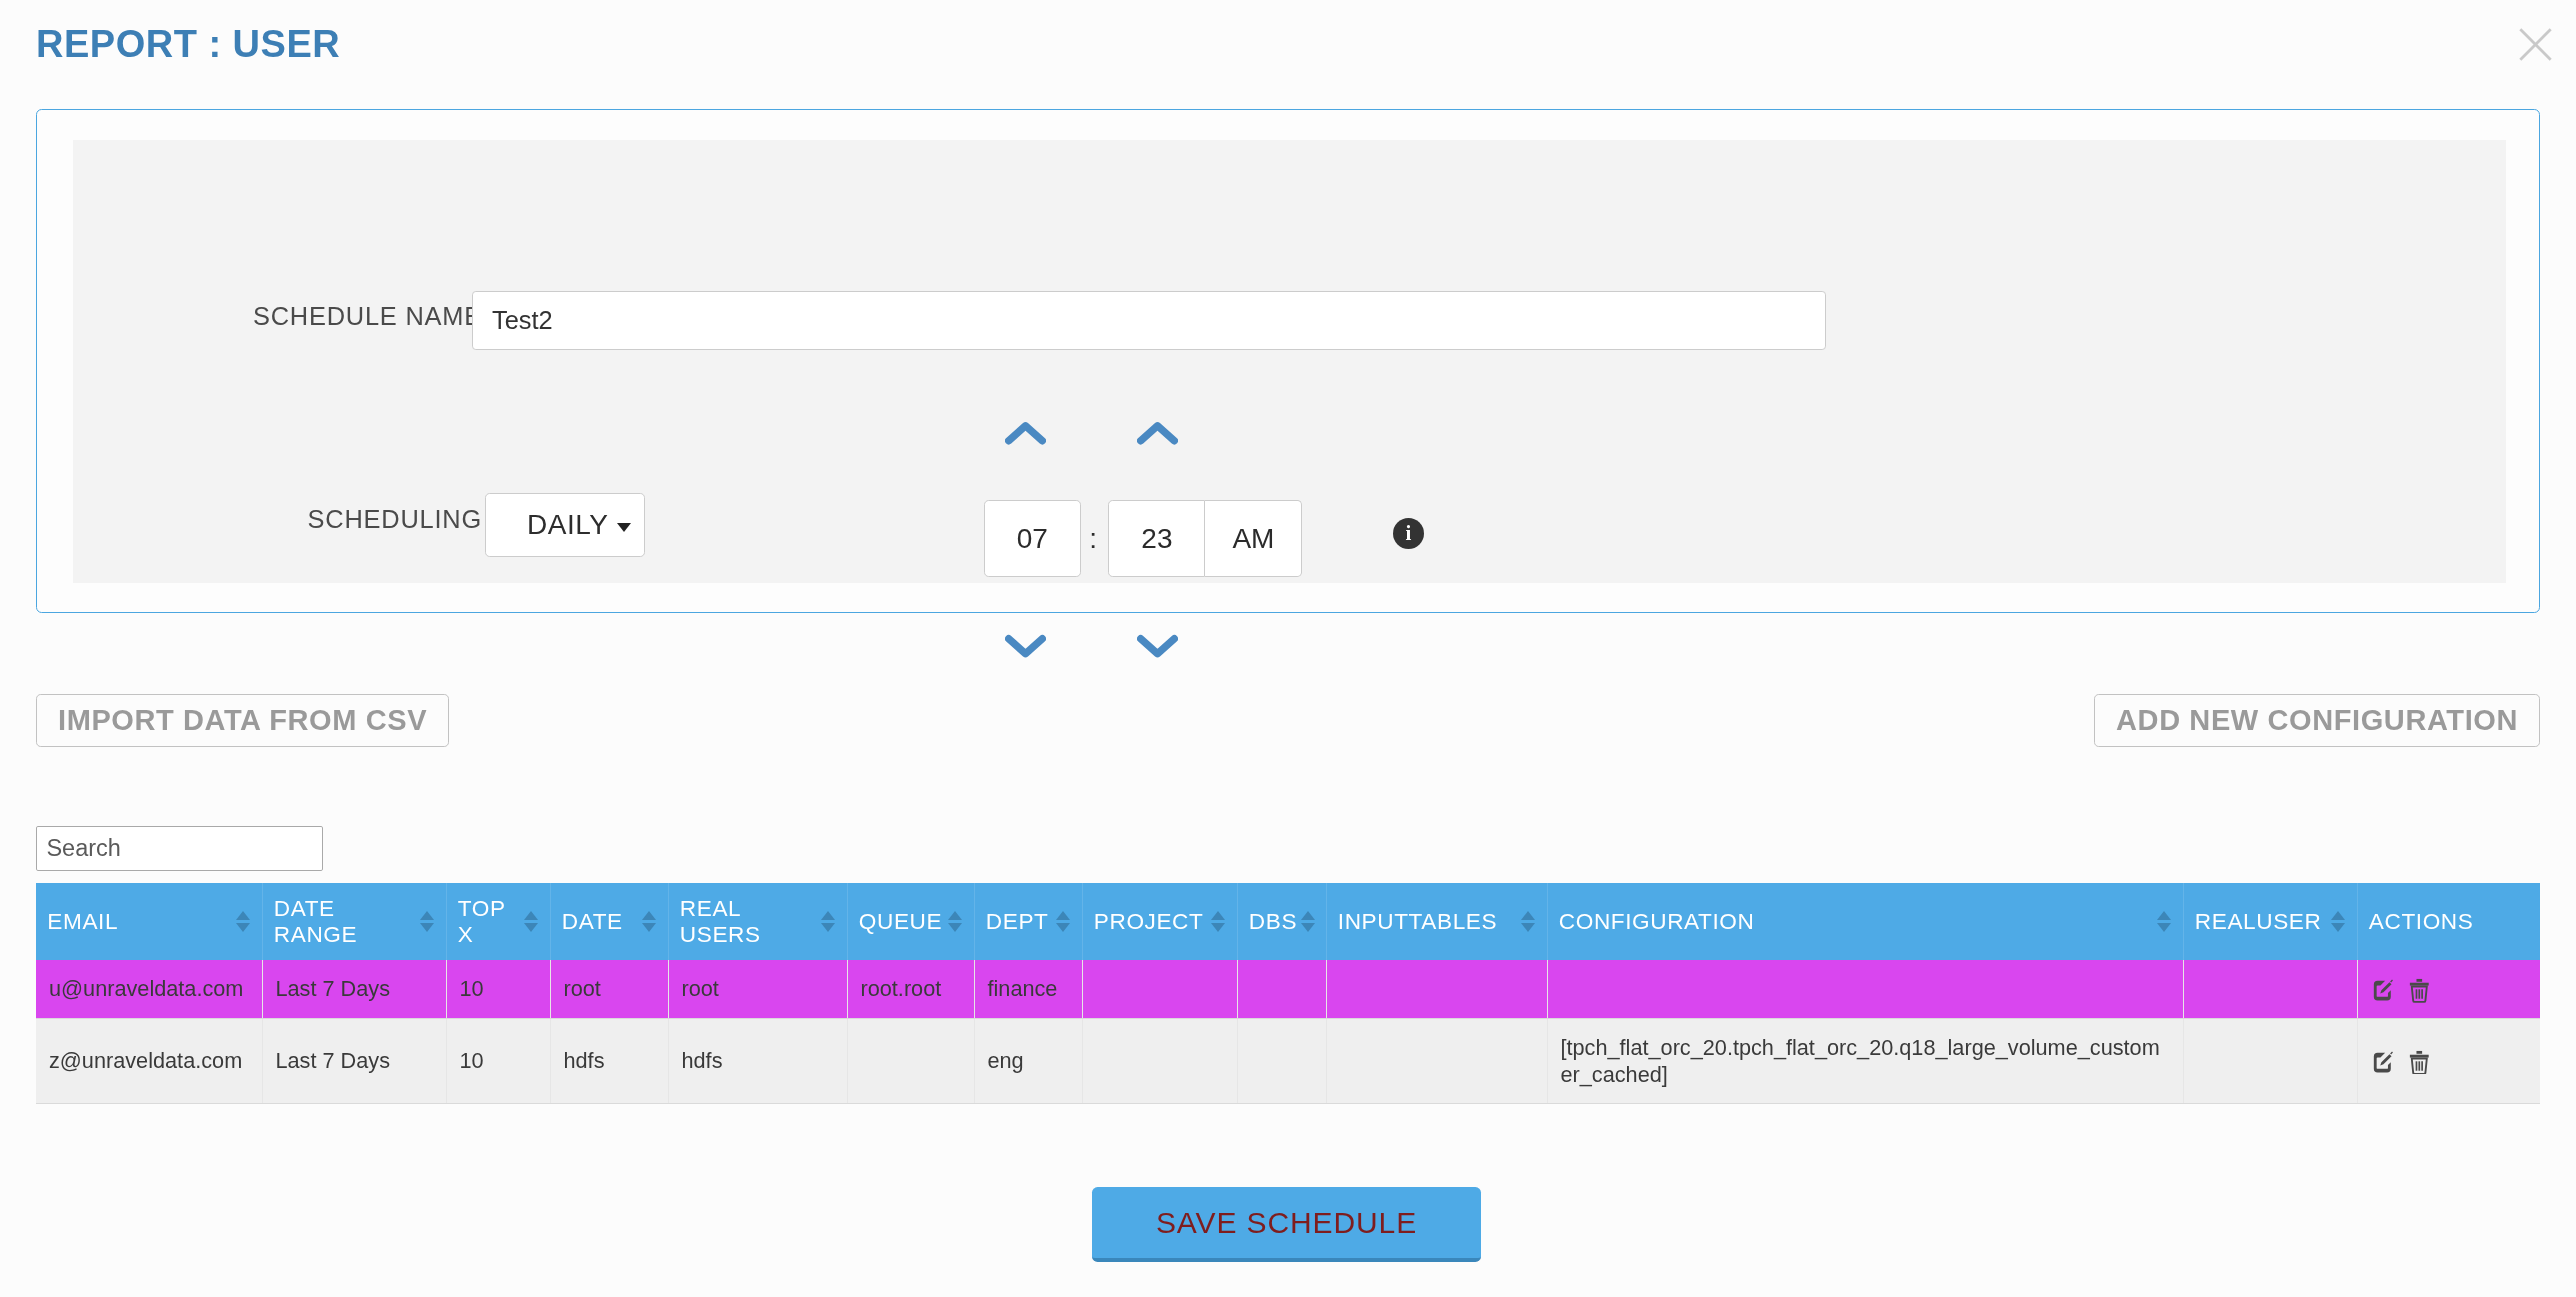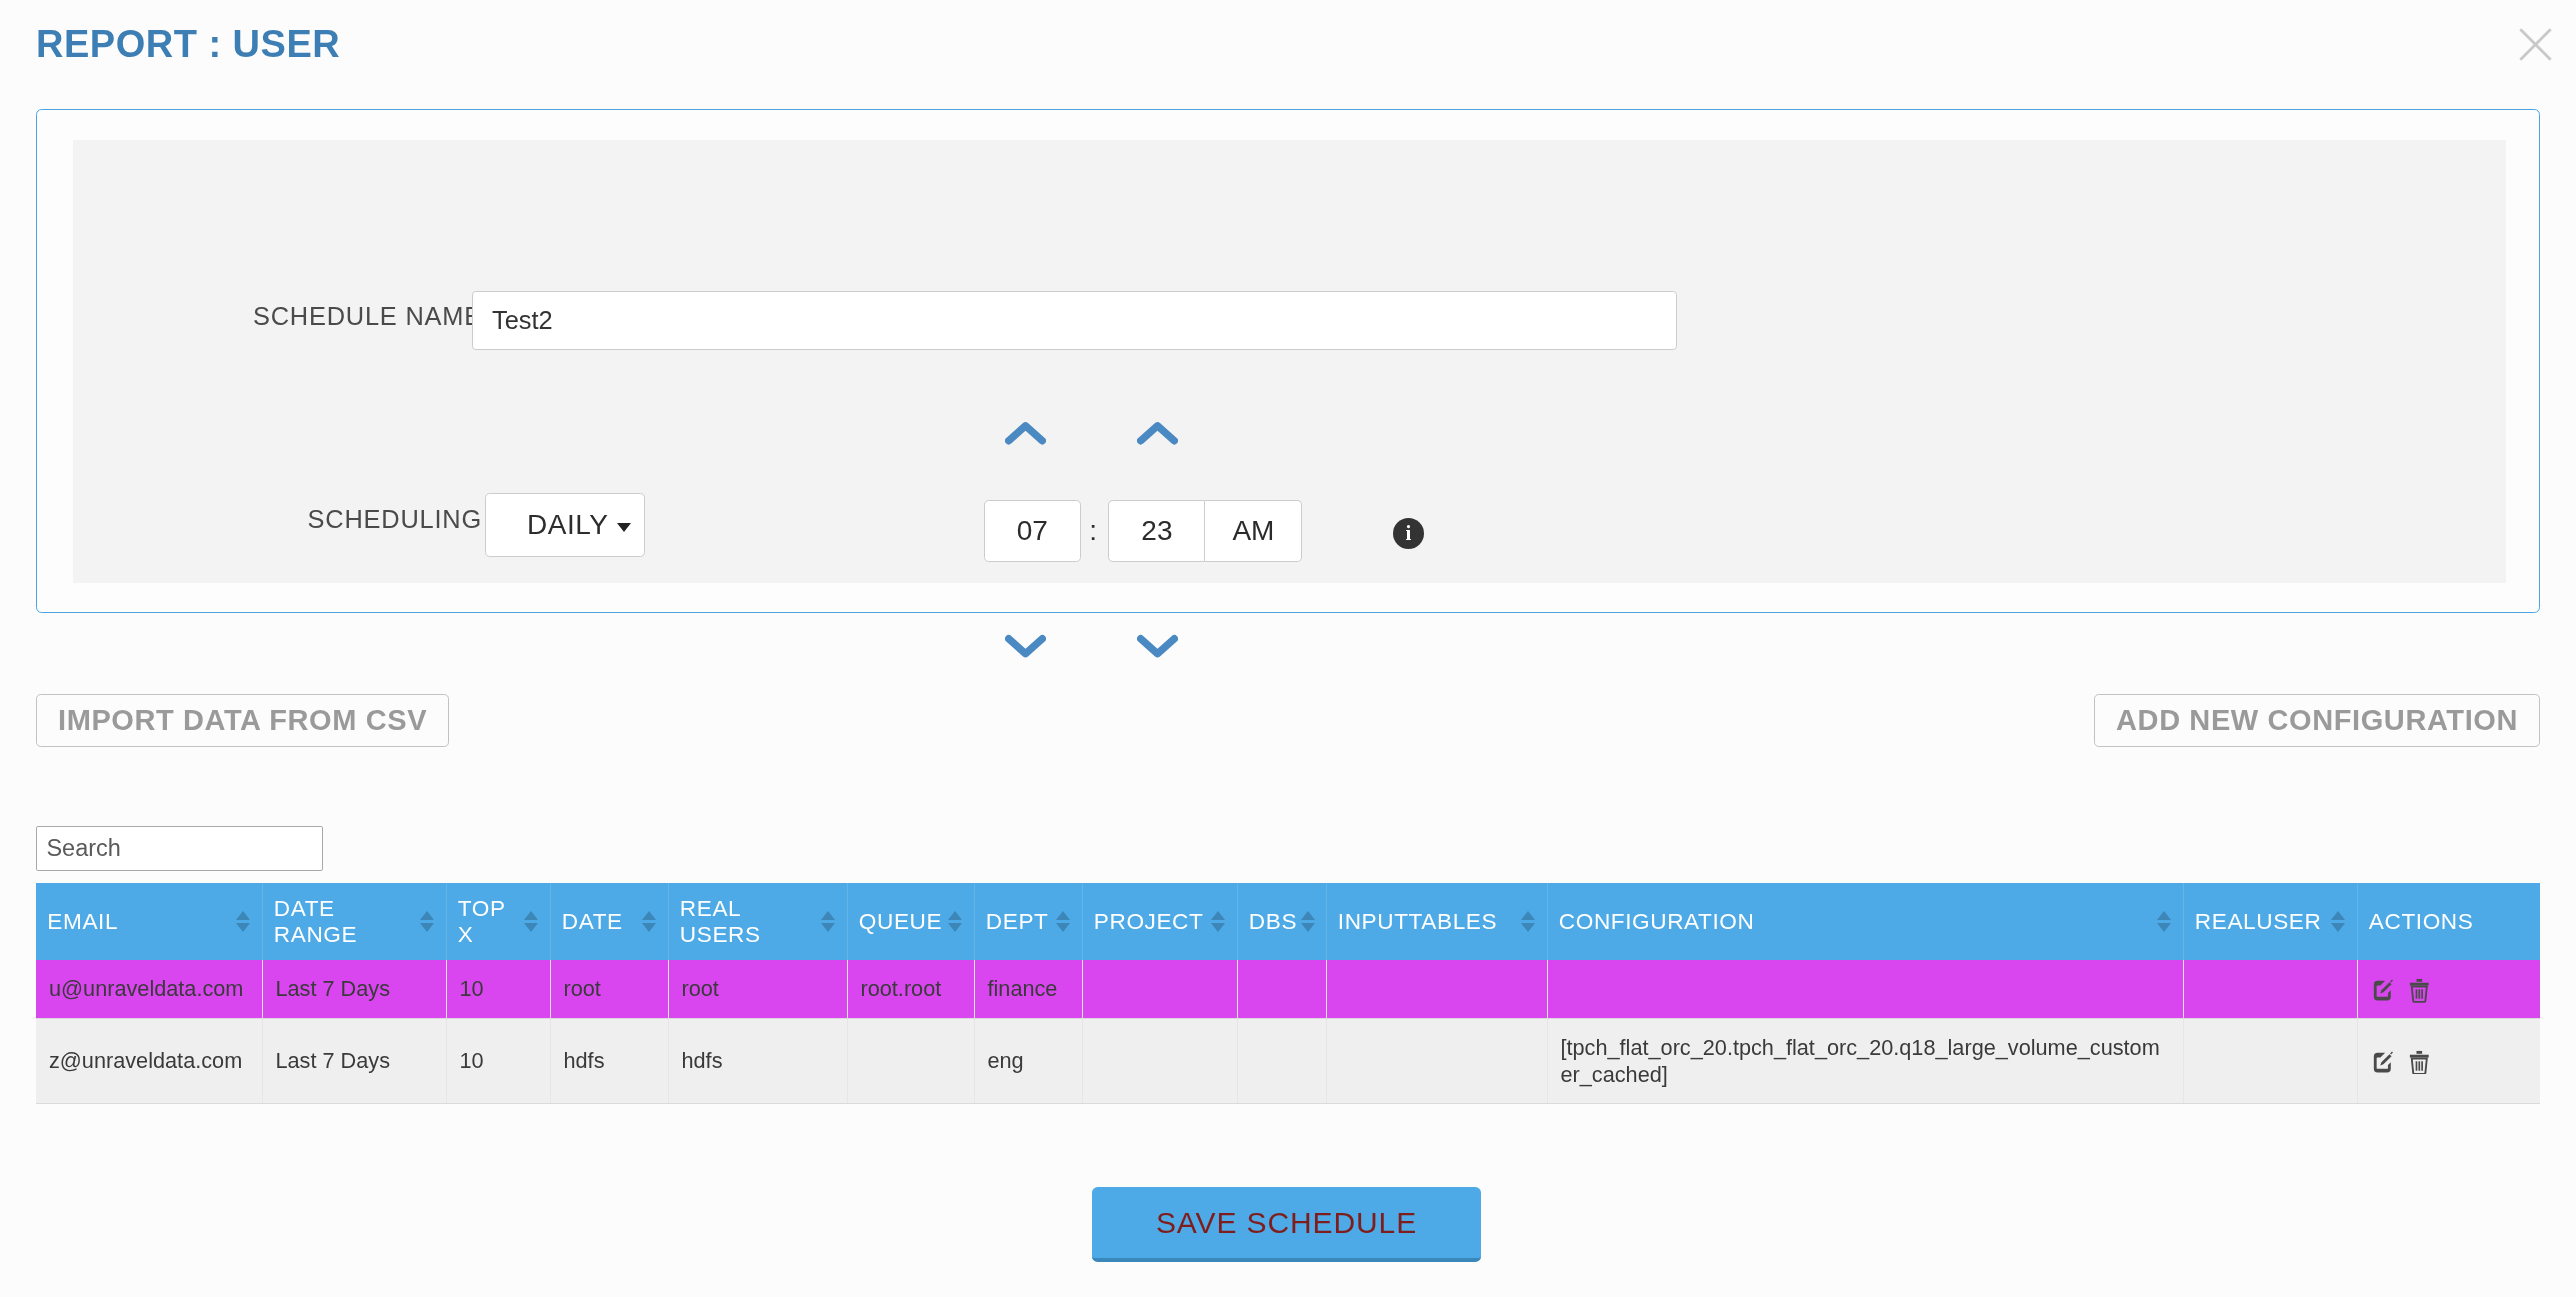--- a/index.html
+++ b/index.html
@@ -38,21 +38,21 @@
   .form-label {
     position: absolute;
     font-size: 25.4px; font-weight: 400; color: #4a4a4a;
     letter-spacing: 0.8px; text-align: right;
   }
   .lbl-schedule-name { left: 56px; top: 162px; width: 353px; }
   .lbl-scheduling    { left: 56px; top: 365px; width: 353px; }
 
   .name-input {
     position: absolute; left: 399px; top: 151px;
-    width: 1205px; height: 59px;
+    width: 1354px; height: 59px;
     border: 0.9px solid #ccc; border-radius: 3.8px;
     background: #fff;
     font-family: "Liberation Sans", sans-serif;
     font-size: 25.4px; color: #333;
     padding: 0 19px;
     outline: none;
   }
 
   .freq-select {
     position: absolute; left: 412px; top: 353px;
@@ -81,21 +81,21 @@
     display: flex; align-items: center; justify-content: center;
   }
   .chev svg { display: block; }
   .chev-h-up   { left: 0px;   top: 9.4px; }
   .chev-m-up   { left: 132px; top: 9.4px; }
   .chev-h-down { left: 0px;   top: 222px; }
   .chev-m-down { left: 132px; top: 222px; }
 
   .time-boxes { position: absolute; left: -12.2px; top: 96px; display: flex; align-items: center; }
   .tbox {
-    height: 62px; min-width: 97px;
+    height: 77px; min-width: 97px;
     border: 0.9px solid #ccc; background: #fff;
     display: flex; align-items: center; justify-content: center;
     font-size: 28px; color: #2b2b2b;
     cursor: pointer;
   }
   .tbox.hour   { border-radius: 4.7px; width: 97px; }
   .tbox.minute { border-radius: 4.7px 0 0 4.7px; width: 97px; }
   .tbox.ampm   { border-radius: 0 4.7px 4.7px 0; width: 86px; border-left: none; }
   .colon { font-size: 28px; color: #2b2b2b; padding: 0 11.3px 0 8.5px; }
 

